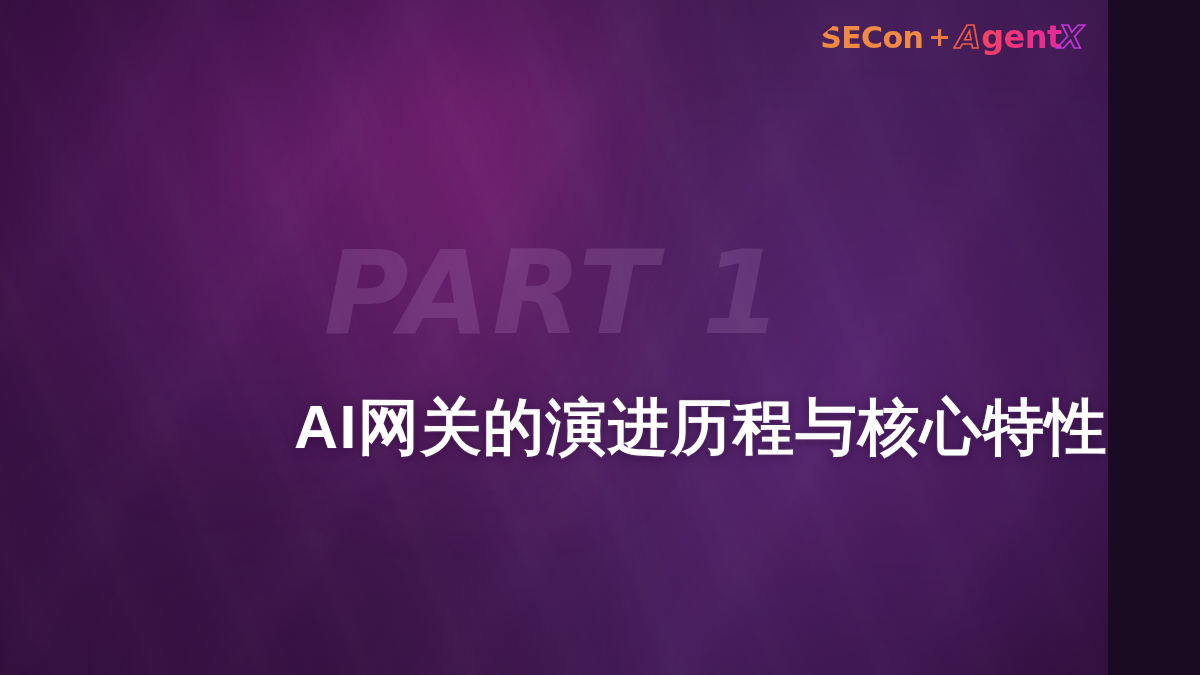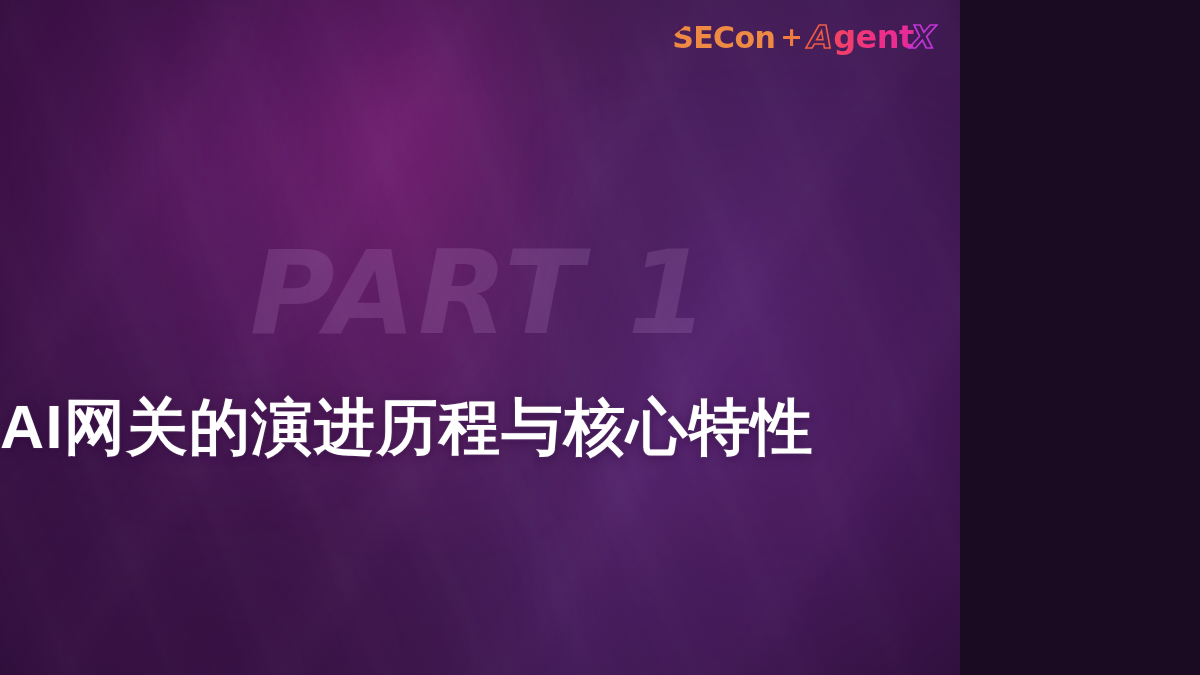--- a/index.html
+++ b/index.html
@@ -6,21 +6,21 @@
     margin: 0;
     padding: 0;
     background: #1b0b22;
   }
   body {
     font-family: "Liberation Sans", "DejaVu Sans", sans-serif;
   }
 
   .slide {
     position: relative;
-    width: 960px;
+    width: 1108px;
     height: 675px;
     overflow: hidden;
     background: #441a50;
   }
 
   
   .bg-base {
     position: absolute;
     inset: 0;
     background: linear-gradient(112deg,
@@ -197,21 +197,21 @@
     user-select: none;
     pointer-events: none;
   }
 
   
   .title {
     position: absolute;
     left: 0;
     right: 0;
     top: 352px;
-    text-align: left;
+    text-align: right;
     color: #ffffff;
     font-family: "Liberation Sans", "DejaVu Sans", sans-serif;
     font-size: 61px;
     font-weight: 700;
     letter-spacing: 1.5px;
     line-height: 1.12;
     text-shadow: 0 2px 10px rgba(40, 6, 54, 0.55),
                  0 0 2px rgba(255,255,255,0.25);
   }
 </style>

